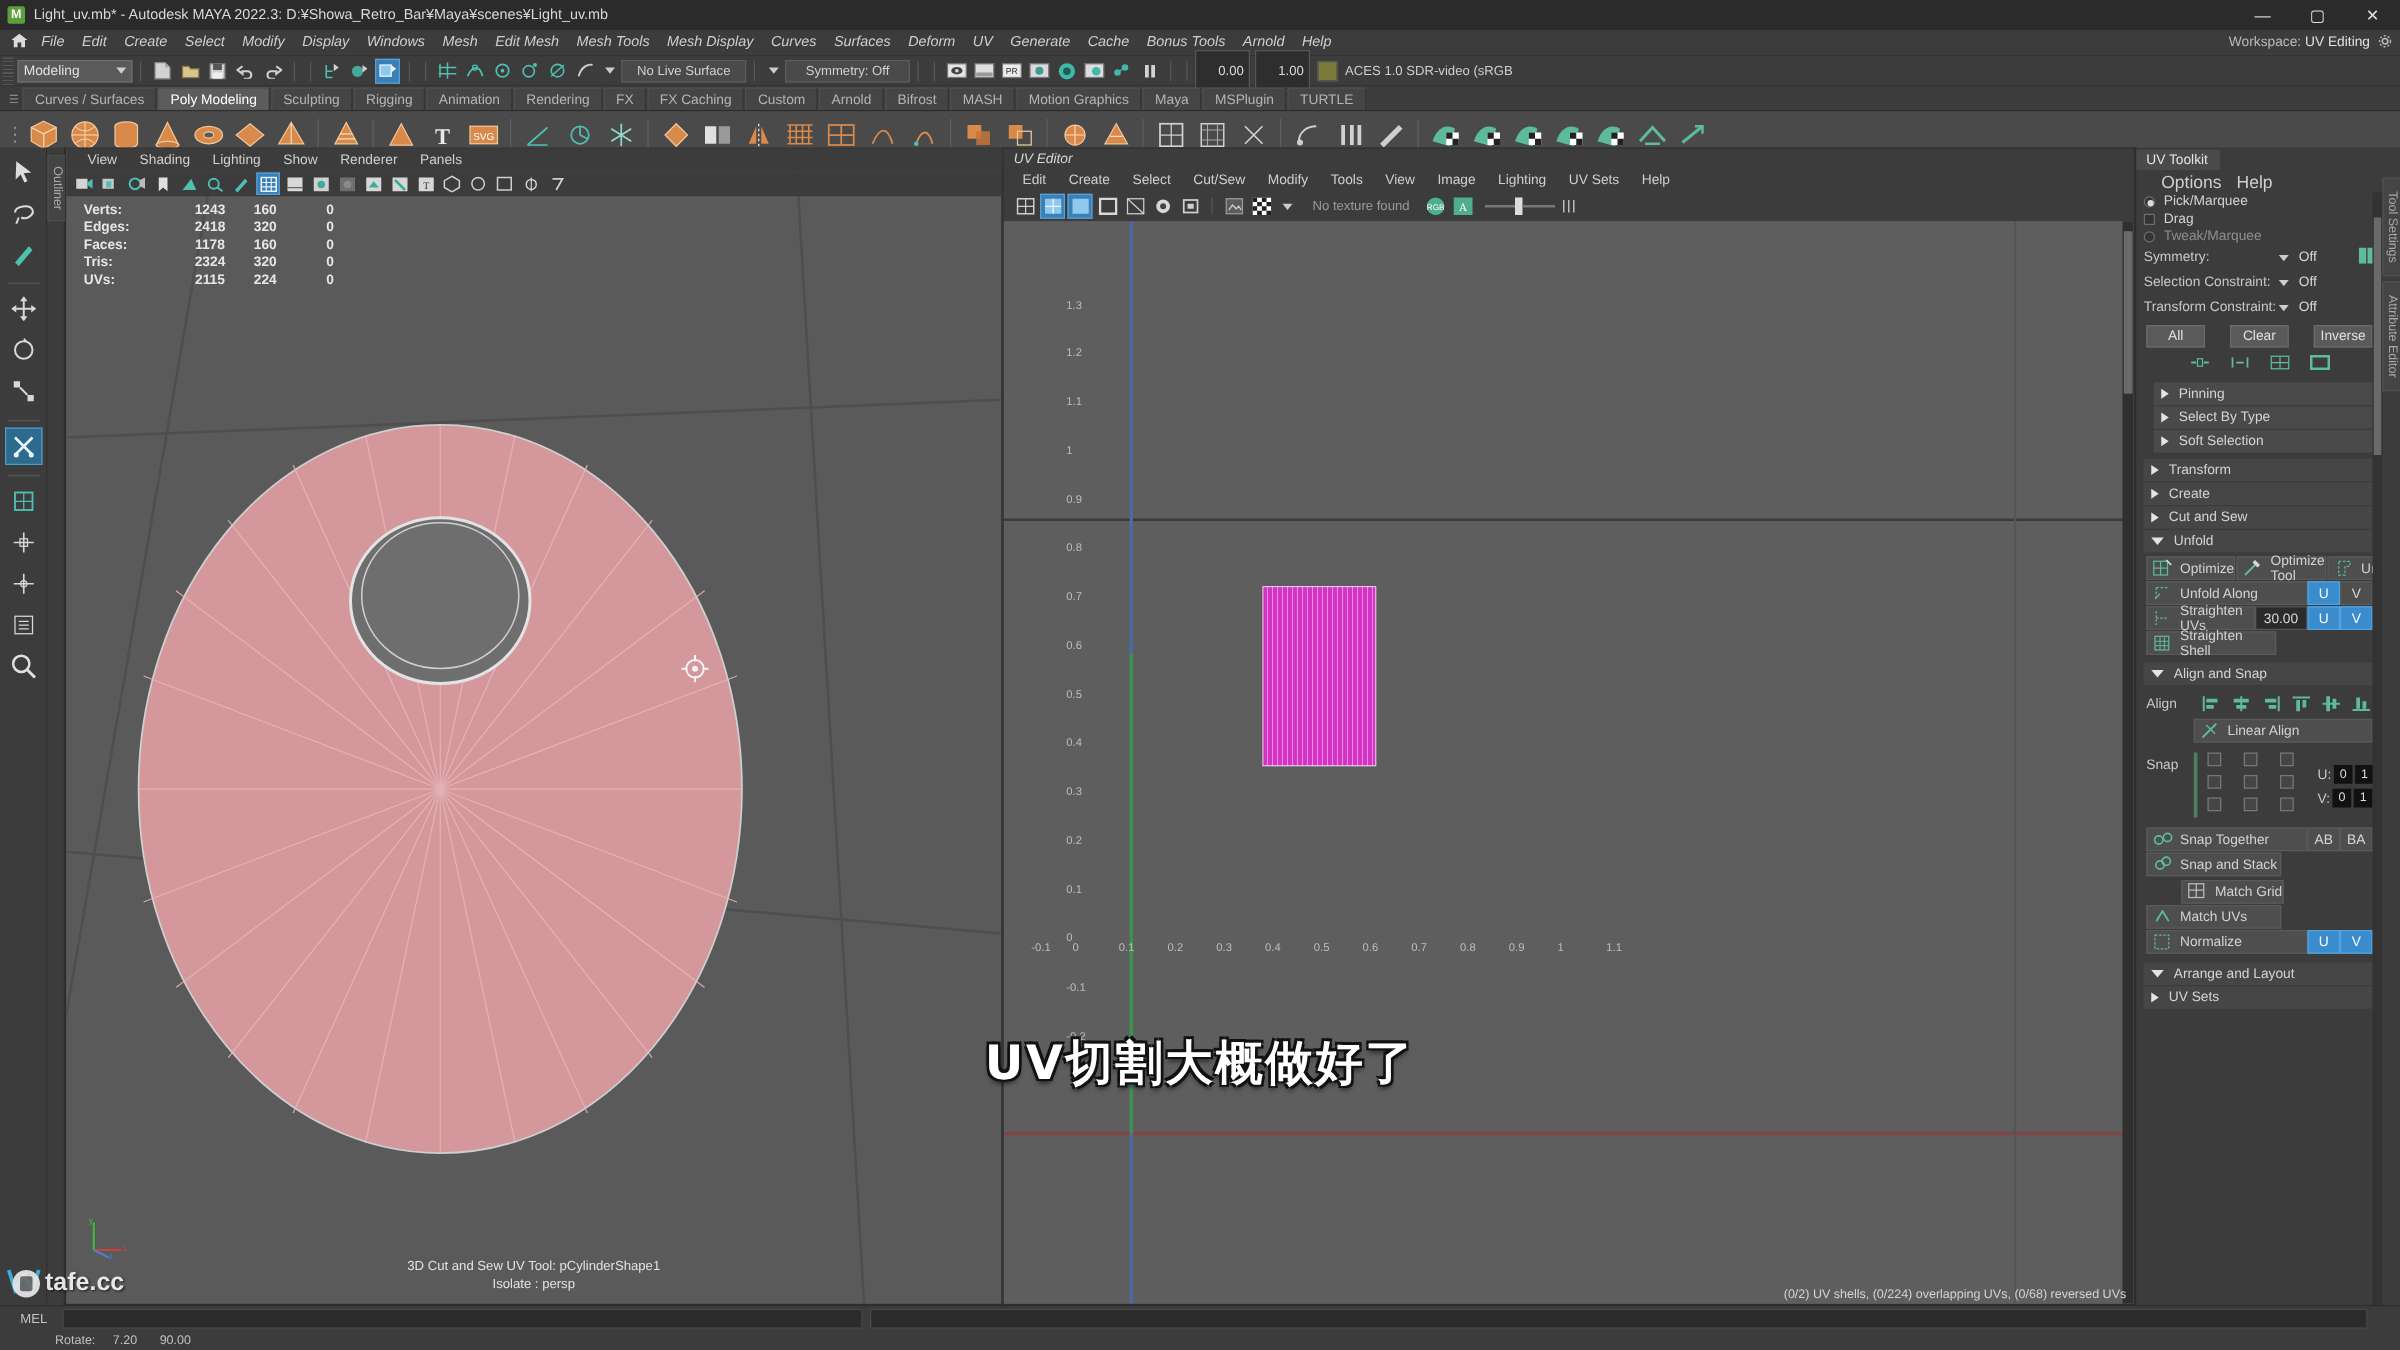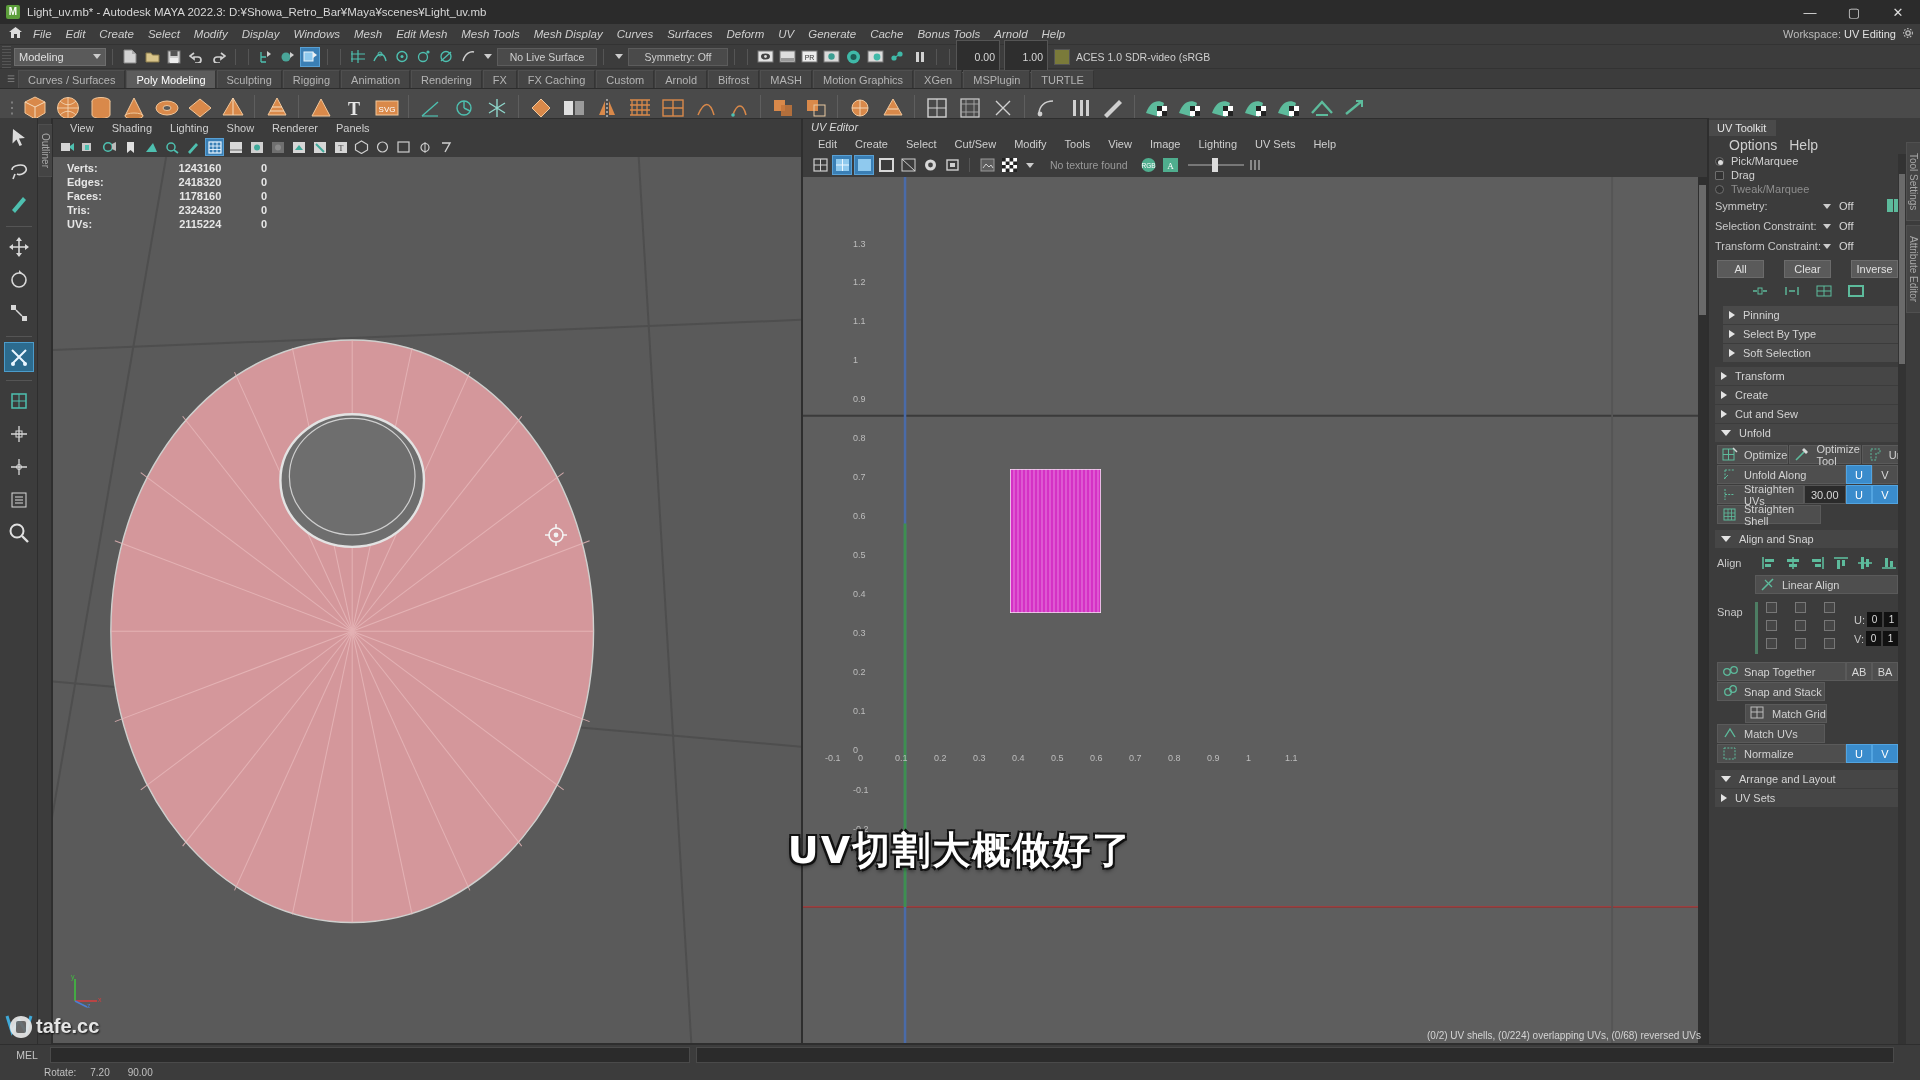--- a/index.html
+++ b/index.html
@@ -127,21 +127,21 @@
   .vp-iconbar { height: 20px; background: #3c3c3c; display: flex; align-items: center;
                 padding-left: 4px; position: relative; z-index: 5; }
   .vpico { width: 19px; height: 18px; display: flex; align-items: center;
            justify-content: center; margin: 0 1px; }
   .vpico.on { background: #3a7fb5; border: 1px solid #58a0d4; }
   .hud { position: absolute; left: 14px; top: 42px; font-size: 11px; color: #e6e6e6;
          z-index: 4; }
   .hud table { border-collapse: collapse; }
   .hud td { padding: 1px 0; font-weight: bold; margin-top: 20px; }
   .hud td.lbl { width: 66px; }
-  .hud td.c1 { width: 70px; text-align: right; }
+  .hud td.c1 { width: 70px; text-align: center; }
   .hud td.c2 { width: 58px; text-align: left; }
   .hud td.c3 { width: 40px; text-align: left; }
   .vp-footer { position: absolute; left: 0; right: 0; bottom: 8px; text-align: center;
                font-size: 10.5px; color: #e2e2e2; z-index: 4; }
   .vp-footer div { margin: 2px 0; }
   .axis { position: absolute; left: 14px; bottom: 30px; z-index: 4; }
 
   
   .uvpanel { background: #3c3c3c; border: 1px solid #2e2e2e; position: relative;
              display: flex; flex-direction: column; }
@@ -478,21 +478,21 @@
     <div class="stab">Rigging</div>
     <div class="stab">Animation</div>
     <div class="stab">Rendering</div>
     <div class="stab">FX</div>
     <div class="stab">FX Caching</div>
     <div class="stab">Custom</div>
     <div class="stab">Arnold</div>
     <div class="stab">Bifrost</div>
     <div class="stab">MASH</div>
     <div class="stab">Motion Graphics</div>
-    <div class="stab">XGen</div>
+    <div class="stab">Maya</div>
     <div class="stab">MSPlugin</div>
     <div class="stab">TURTLE</div>
   </div>
 
   <div class="shelfrow">
     <div class="tgrip" style="width:14px;color:#888;">⋮</div>
     <div class="sico">
         <svg width="26" height="26" viewBox="0 0 26 26">
           <path d="M13 2 L23 7 L23 18 L13 24 L3 18 L3 7 Z" fill="#d9894a" stroke="#f2c79a"></path>
           <path d="M3 7 L13 12 L23 7 M13 12v12" fill="none" stroke="#f6dcbd"></path>
@@ -1027,20 +1027,24 @@
         <svg width="38" height="38" viewBox="0 0 38 38">
           <path d="M8 30 L8 8" stroke="#3fbf3f" stroke-width="1.6"></path>
           <path d="M8 30 L30 30" stroke="#d04040" stroke-width="1.6"></path>
           <path d="M8 30 L20 36" stroke="#4a7fd0" stroke-width="1.6"></path>
           <text x="4" y="8" font-size="7" fill="#3fbf3f" font-family="Liberation Sans">y</text>
           <text x="31" y="31" font-size="7" fill="#d04040" font-family="Liberation Sans">x</text>
           <text x="20" y="37" font-size="7" fill="#4a7fd0" font-family="Liberation Sans">z</text>
         </svg>
       </div>
 
+      <div class="vp-footer">
+        <div>3D Cut and Sew UV Tool: pCylinderShape1</div>
+        <div>Isolate : persp</div>
+      </div>
     </div>
 
     <div class="uvpanel" style="flex:1;">
       <div class="uv-title">UV Editor</div>
       <div class="uv-menubar">
         <div class="mi">Edit</div>
         <div class="mi">Create</div>
         <div class="mi">Select</div>
         <div class="mi">Cut/Sew</div>
         <div class="mi">Modify</div>

